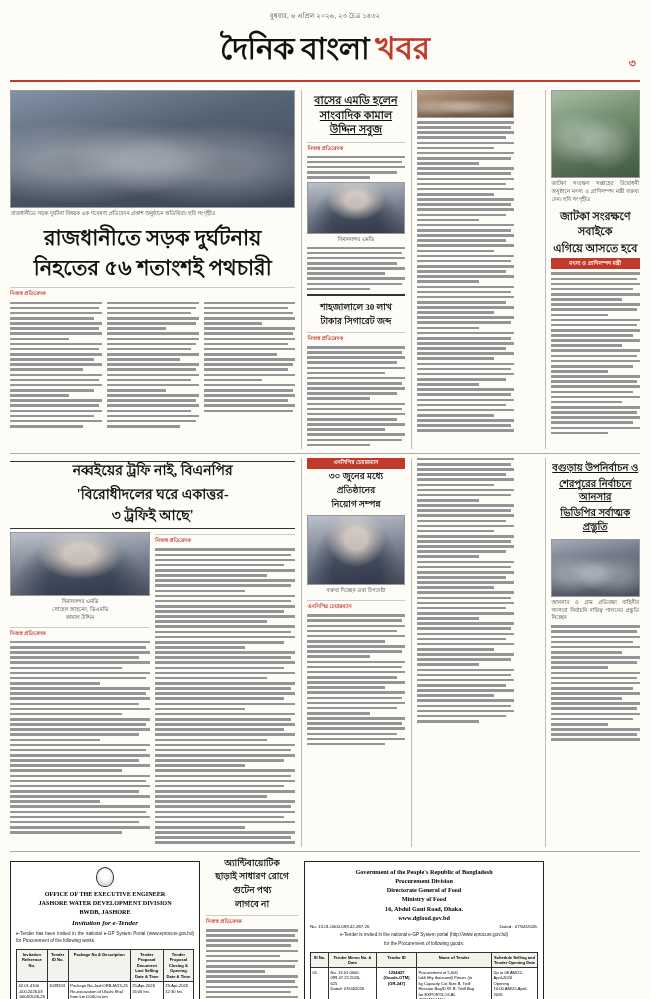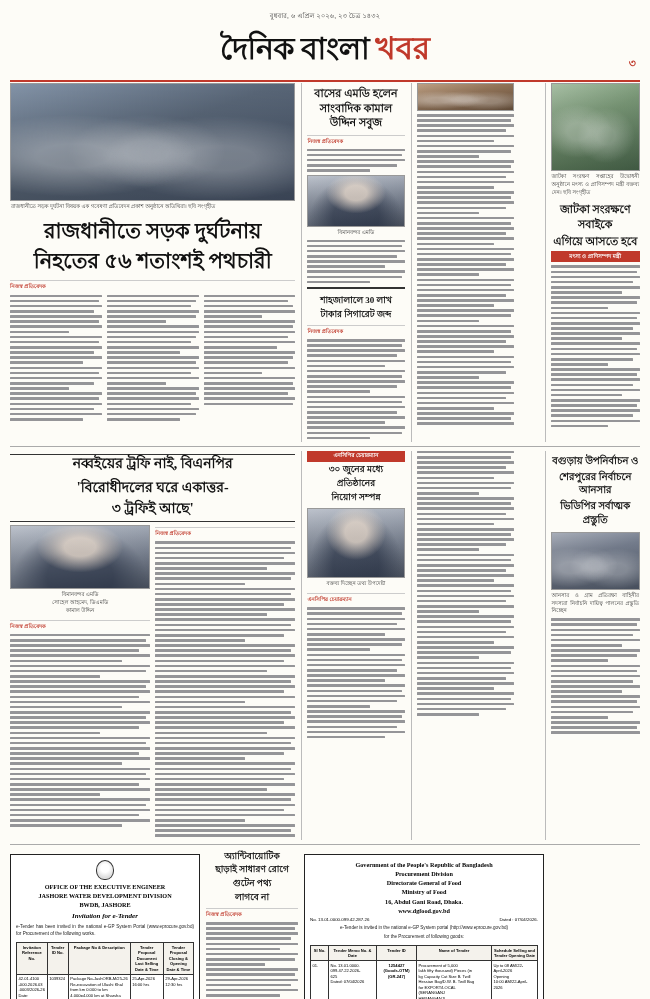--- a/index.html
+++ b/index.html
@@ -13,21 +13,21 @@
   .page { width: 650px; height: 999px; padding: 8px 10px; position: relative; }
 
   
   .dateline {
     text-align: center; font-size: 6.5px; color: #333;
     padding: 3px 0 2px; letter-spacing: .2px;
   }
   .masthead {
     text-align: center; position: relative;
     border-bottom: 2.5px solid #c0392b;
-    padding-bottom: 4px; margin-bottom: 1px;
+    padding-bottom: 4px; margin-bottom: 8px;
   }
   .logo-row { display: flex; justify-content: center; align-items: baseline; gap: 6px; }
   .logo-main {
     font-family: "Liberation Serif", serif;
     font-size: 30px; font-weight: bold; color: #111;
     letter-spacing: -0.5px;
   }
   .logo-accent {
     font-family: "Liberation Serif", serif;
     font-size: 31px; font-weight: bold; color: #c0392b;
@@ -88,21 +88,21 @@
     color: #111; text-align: center; padding: 4px 0 3px;
   }
   .hl-lg {
     font-family: "Liberation Serif", serif;
     font-size: 14px; font-weight: bold; line-height: 1.3;
     color: #111; text-align: center; padding: 3px 0;
   }
   .hl-md {
     font-family: "Liberation Serif", serif;
     font-size: 11px; font-weight: bold; line-height: 1.32;
-    color: #111; text-align: center; padding: 3px 0;
+    color: #111; text-align: center; padding: 3px 0; text-decoration: underline;
   }
   .hl-sm {
     font-family: "Liberation Serif", serif;
     font-size: 9px; font-weight: bold; line-height: 1.32;
     color: #111; text-align: center; padding: 2px 0;
   }
   .hl-box {
     border-top: 1px solid #333; border-bottom: 1px solid #333;
     margin: 3px 0;
   }

